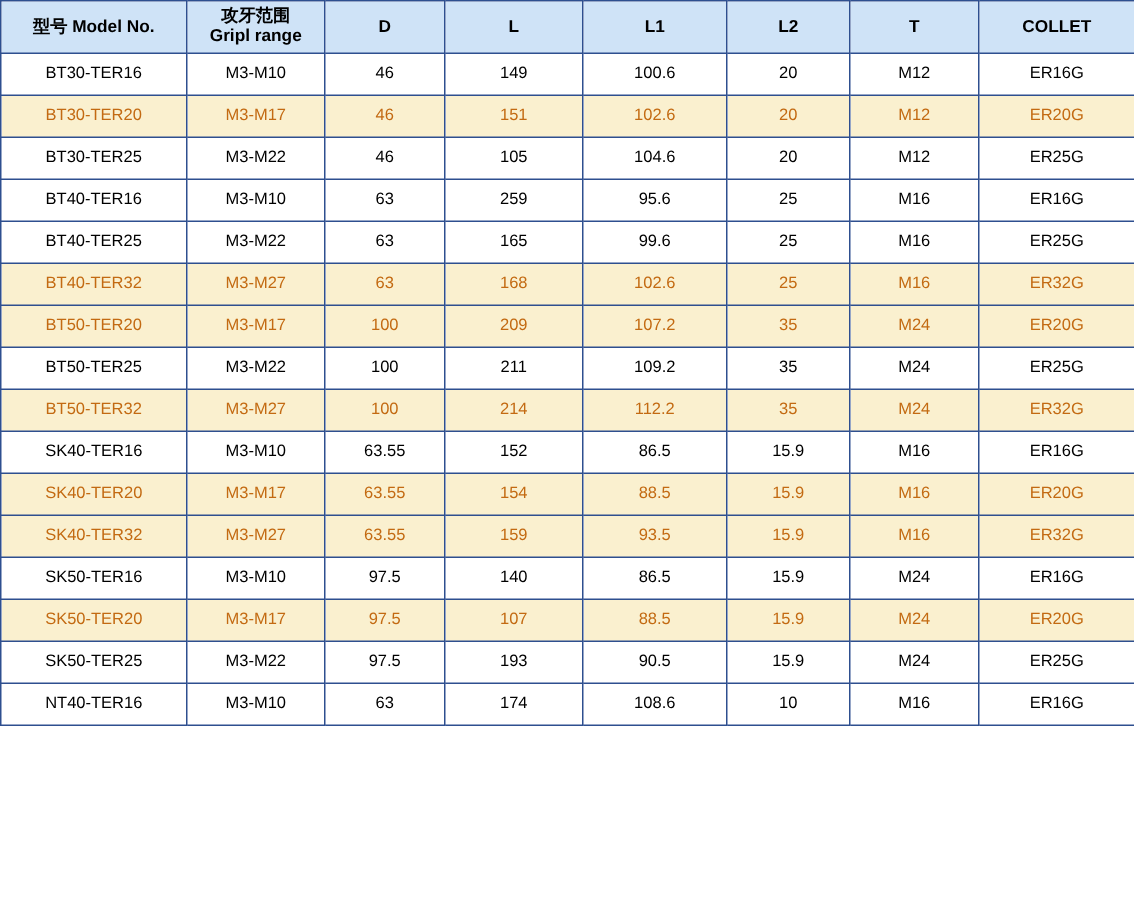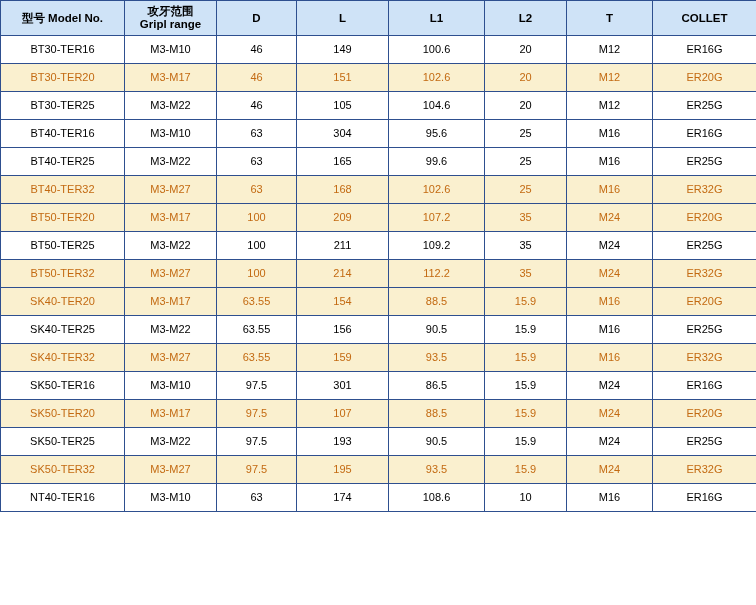--- a/index.html
+++ b/index.html
@@ -128,21 +128,21 @@
         <td>105</td>
         <td>104.6</td>
         <td>20</td>
         <td>M12</td>
         <td>ER25G</td>
       </tr>
       <tr class="row-plain">
         <td>BT40-TER16</td>
         <td>M3-M10</td>
         <td>63</td>
-        <td>304</td>
+        <td>259</td>
         <td>95.6</td>
         <td>25</td>
         <td>M16</td>
         <td>ER16G</td>
       </tr>
       <tr class="row-plain">
         <td>BT40-TER25</td>
         <td>M3-M22</td>
         <td>63</td>
         <td>165</td>
@@ -184,55 +184,55 @@
       <tr class="row-alt">
         <td>BT50-TER32</td>
         <td>M3-M27</td>
         <td>100</td>
         <td>214</td>
         <td>112.2</td>
         <td>35</td>
         <td>M24</td>
         <td>ER32G</td>
       </tr>
+      <tr class="row-plain">
+        <td>SK40-TER16</td>
+        <td>M3-M10</td>
+        <td>63.55</td>
+        <td>152</td>
+        <td>86.5</td>
+        <td>15.9</td>
+        <td>M16</td>
+        <td>ER16G</td>
+      </tr>
       <tr class="row-alt">
         <td>SK40-TER20</td>
         <td>M3-M17</td>
         <td>63.55</td>
         <td>154</td>
         <td>88.5</td>
         <td>15.9</td>
         <td>M16</td>
         <td>ER20G</td>
-      </tr>
-      <tr class="row-plain">
-        <td>SK40-TER25</td>
-        <td>M3-M22</td>
-        <td>63.55</td>
-        <td>156</td>
-        <td>90.5</td>
-        <td>15.9</td>
-        <td>M16</td>
-        <td>ER25G</td>
       </tr>
       <tr class="row-alt">
         <td>SK40-TER32</td>
         <td>M3-M27</td>
         <td>63.55</td>
         <td>159</td>
         <td>93.5</td>
         <td>15.9</td>
         <td>M16</td>
         <td>ER32G</td>
       </tr>
       <tr class="row-plain">
         <td>SK50-TER16</td>
         <td>M3-M10</td>
         <td>97.5</td>
-        <td>301</td>
+        <td>140</td>
         <td>86.5</td>
         <td>15.9</td>
         <td>M24</td>
         <td>ER16G</td>
       </tr>
       <tr class="row-alt">
         <td>SK50-TER20</td>
         <td>M3-M17</td>
         <td>97.5</td>
         <td>107</td>
@@ -243,30 +243,20 @@
       </tr>
       <tr class="row-plain">
         <td>SK50-TER25</td>
         <td>M3-M22</td>
         <td>97.5</td>
         <td>193</td>
         <td>90.5</td>
         <td>15.9</td>
         <td>M24</td>
         <td>ER25G</td>
-      </tr>
-      <tr class="row-alt">
-        <td>SK50-TER32</td>
-        <td>M3-M27</td>
-        <td>97.5</td>
-        <td>195</td>
-        <td>93.5</td>
-        <td>15.9</td>
-        <td>M24</td>
-        <td>ER32G</td>
       </tr>
       <tr class="row-plain">
         <td>NT40-TER16</td>
         <td>M3-M10</td>
         <td>63</td>
         <td>174</td>
         <td>108.6</td>
         <td>10</td>
         <td>M16</td>
         <td>ER16G</td>

